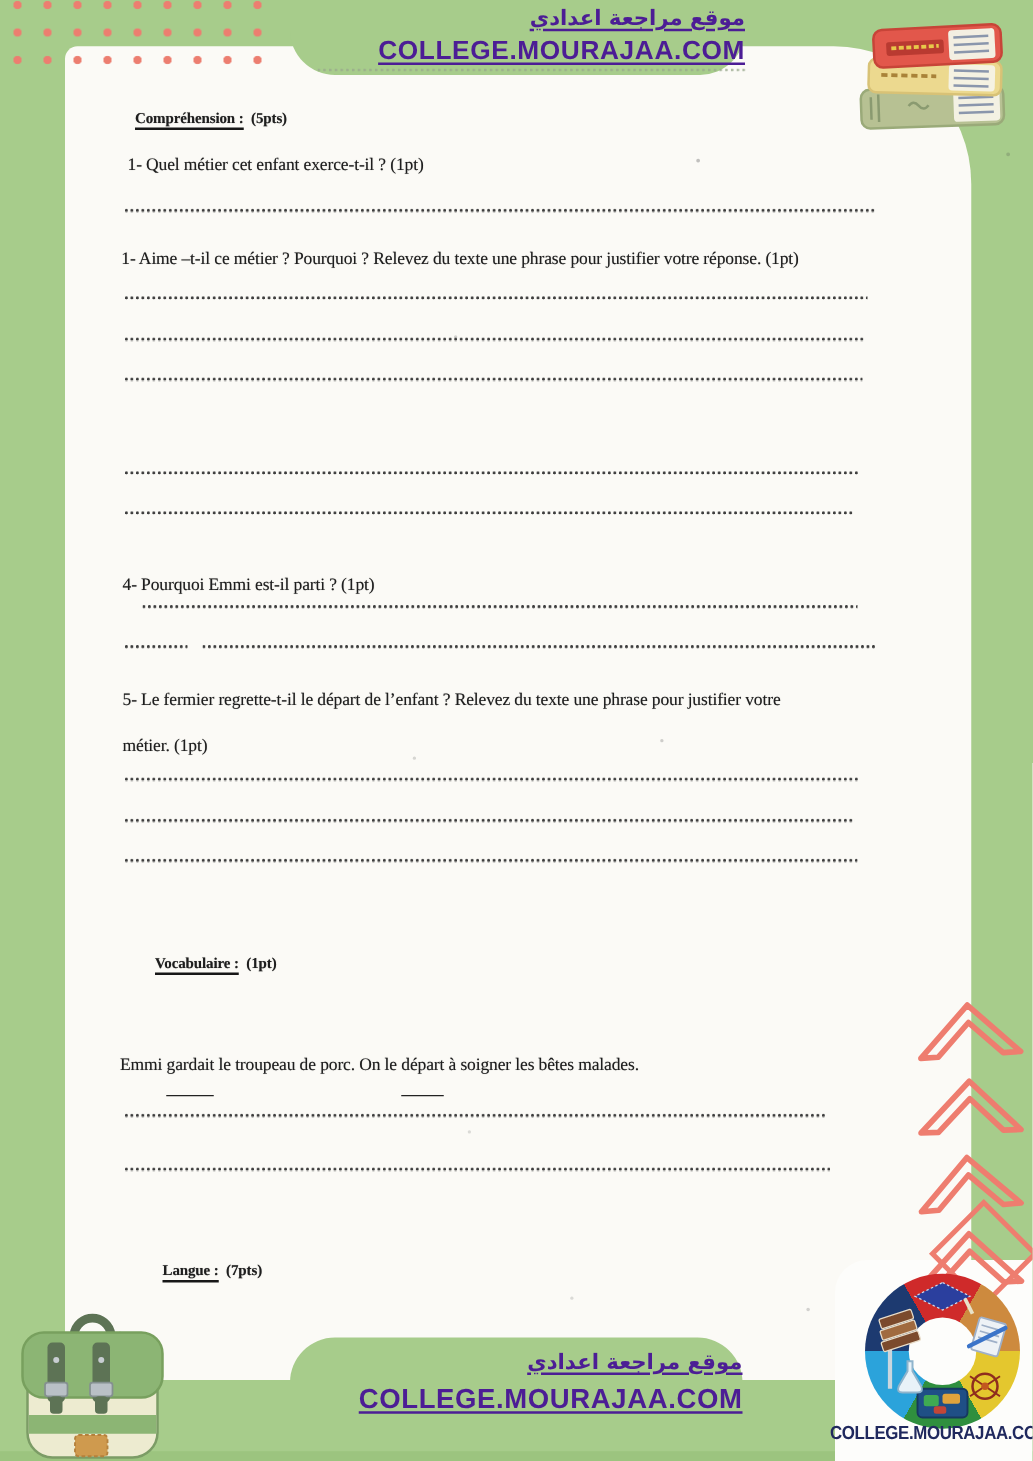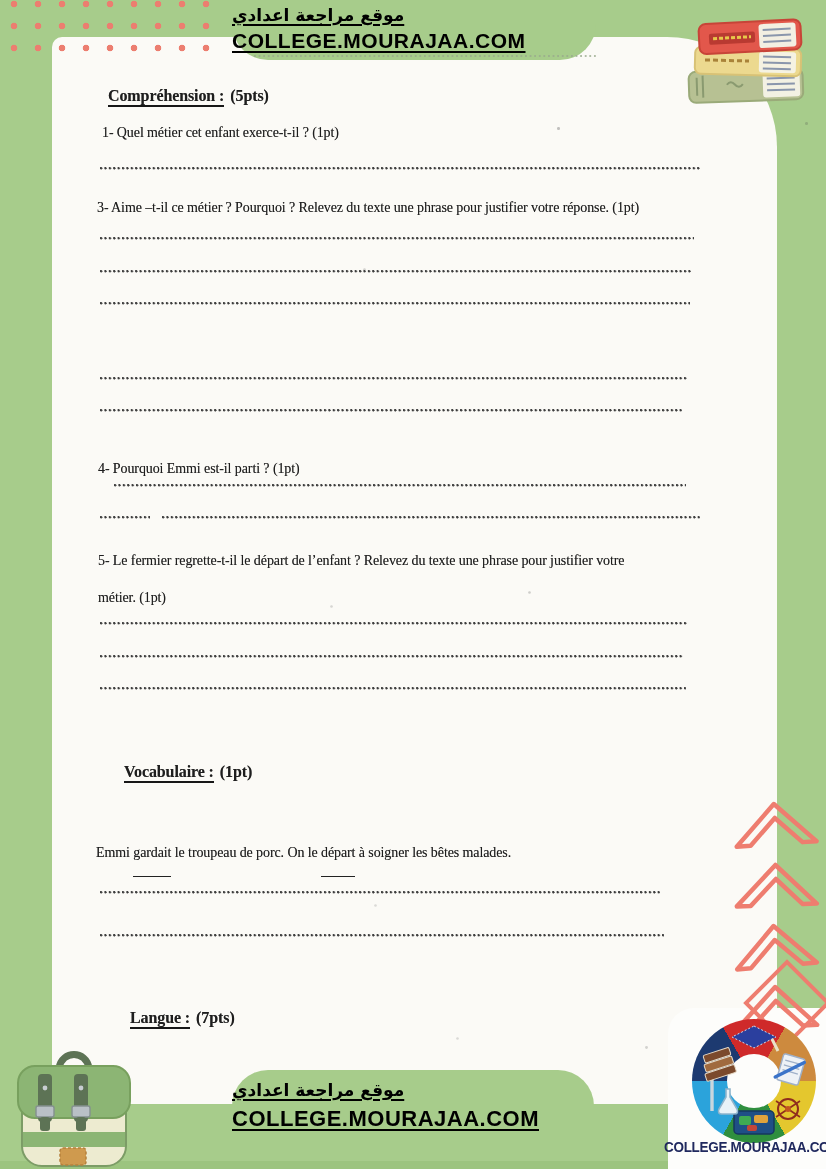--- a/index.html
+++ b/index.html
@@ -11,38 +11,38 @@
   
   .page{
     left:52px;top:37px;width:725px;height:1132px;background:#fbfaf6;
     border-radius:10px 110px 0 0;z-index:1;
   }
   .doc-text{
     position:absolute;font-family:"Liberation Serif",serif;color:#1e1e1e;
     font-size:14px;letter-spacing:-0.1px;white-space:nowrap;
     text-shadow:0 0 .6px rgba(30,30,30,.5);
   }
-  .doc-heading{font-weight:bold;font-size:16px}
+  .doc-heading{font-weight:bold;font-size:12px}
   .doc-heading .u{border-bottom:2px solid #171717;padding-bottom:1px}
   .doc-heading .pts{margin-left:6px;font-weight:bold}
   .uw{border-bottom:1.2px solid #222;padding-bottom:16px}
   .dotline{
     position:absolute;height:3px;
     background-image:radial-gradient(circle at 1.1px 1.3px,#3d3d3d 1px,rgba(0,0,0,0) 1.45px);
     background-size:4.4px 3px;
   }
   
   .hdr-pill{left:232px;top:0;width:364px;height:60px;background:#a7cc8b;border-radius:0 0 36px 36px;z-index:2}
   .hdr-dotline{
     left:254px;top:55px;width:344px;height:2px;z-index:2;opacity:.75;
     background-image:radial-gradient(circle at 1px 1px,#98a88c .9px,rgba(0,0,0,0) 1.3px);
     background-size:4.6px 2px;
   }
   .site-text{
-    color:#000000;font-weight:bold;text-align:left;
+    color:#4c1d95;font-weight:bold;text-align:right;
     text-decoration:underline;text-decoration-thickness:2px;text-underline-offset:3px;
   }
   .arabic{font-family:"DejaVu Sans",sans-serif}
   .hdr-arabic{left:232px;top:5px;width:364px;font-size:17px;z-index:3}
   .hdr-site{left:232px;top:29px;width:364px;font-size:21px;letter-spacing:.5px;z-index:3}
   .ftr-band{left:0;top:1104px;width:826px;height:65px;background:#a7cc8b;z-index:3}
   .ftr-band-edge{left:0;top:1161px;width:826px;height:8px;background:#9cc47f;z-index:3}
   .ftr-pill{left:232px;top:1070px;width:362px;height:60px;background:#a7cc8b;border-radius:36px 36px 0 0;z-index:3}
   .ftr-arabic{left:232px;top:1080px;width:362px;font-size:17px;z-index:4}
   .ftr-site{left:232px;top:1106px;width:362px;font-size:22px;letter-spacing:.5px;z-index:4}
@@ -93,21 +93,21 @@
 
 <div class="abs page">
 
   <div class="doc-text doc-heading" style="left:56px;top:50px">
     <span class="u">Compréhension :</span><span class="pts">(5pts)</span>
   </div>
 
   <div class="doc-text" style="left:50px;top:88px">1- Quel métier cet enfant exerce-t-il ? (1pt)</div>
   <div class="dotline" style="left:48px;top:130px;width:600px"></div>
 
-  <div class="doc-text" style="left:45px;top:163px">3- Aime –t-il ce métier ? Pourquoi ? Relevez du texte une phrase pour justifier votre réponse. (1pt)</div>
+  <div class="doc-text" style="left:45px;top:163px">1- Aime –t-il ce métier ? Pourquoi ? Relevez du texte une phrase pour justifier votre réponse. (1pt)</div>
   <div class="dotline" style="left:48px;top:200px;width:594px"></div>
   <div class="dotline" style="left:48px;top:233px;width:592px"></div>
   <div class="dotline" style="left:48px;top:265px;width:590px"></div>
 
   <div class="dotline" style="left:48px;top:340px;width:588px"></div>
   <div class="dotline" style="left:48px;top:372px;width:582px"></div>
 
   <div class="doc-text" style="left:46px;top:424px">4- Pourquoi Emmi est-il parti ? (1pt)</div>
   <div class="dotline" style="left:62px;top:447px;width:572px"></div>
   <div class="dotline" style="left:48px;top:479px;width:50px"></div>

